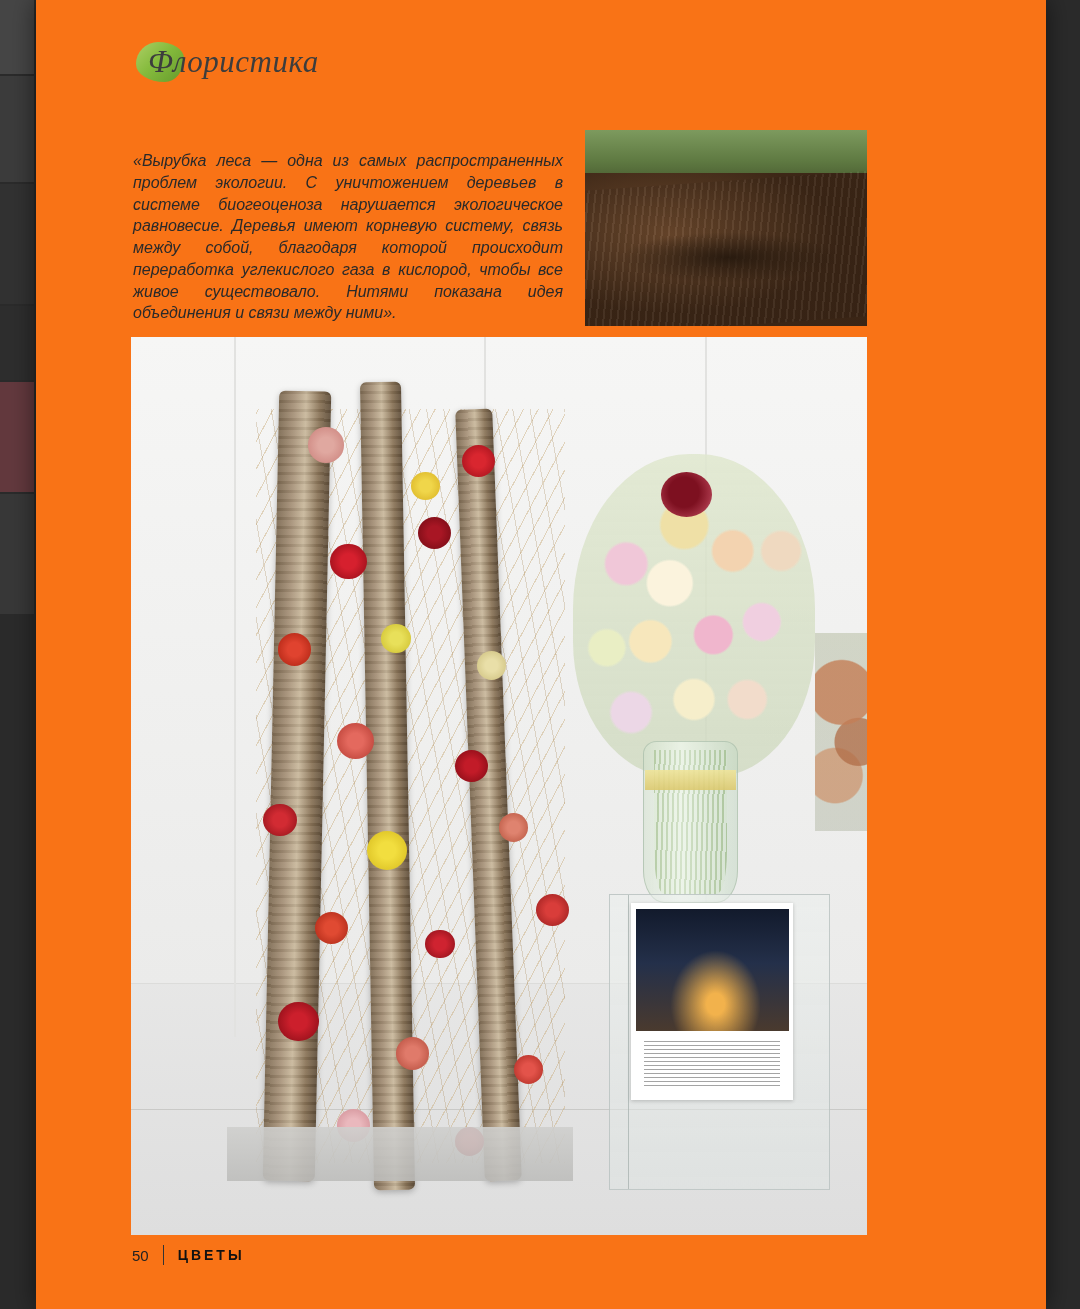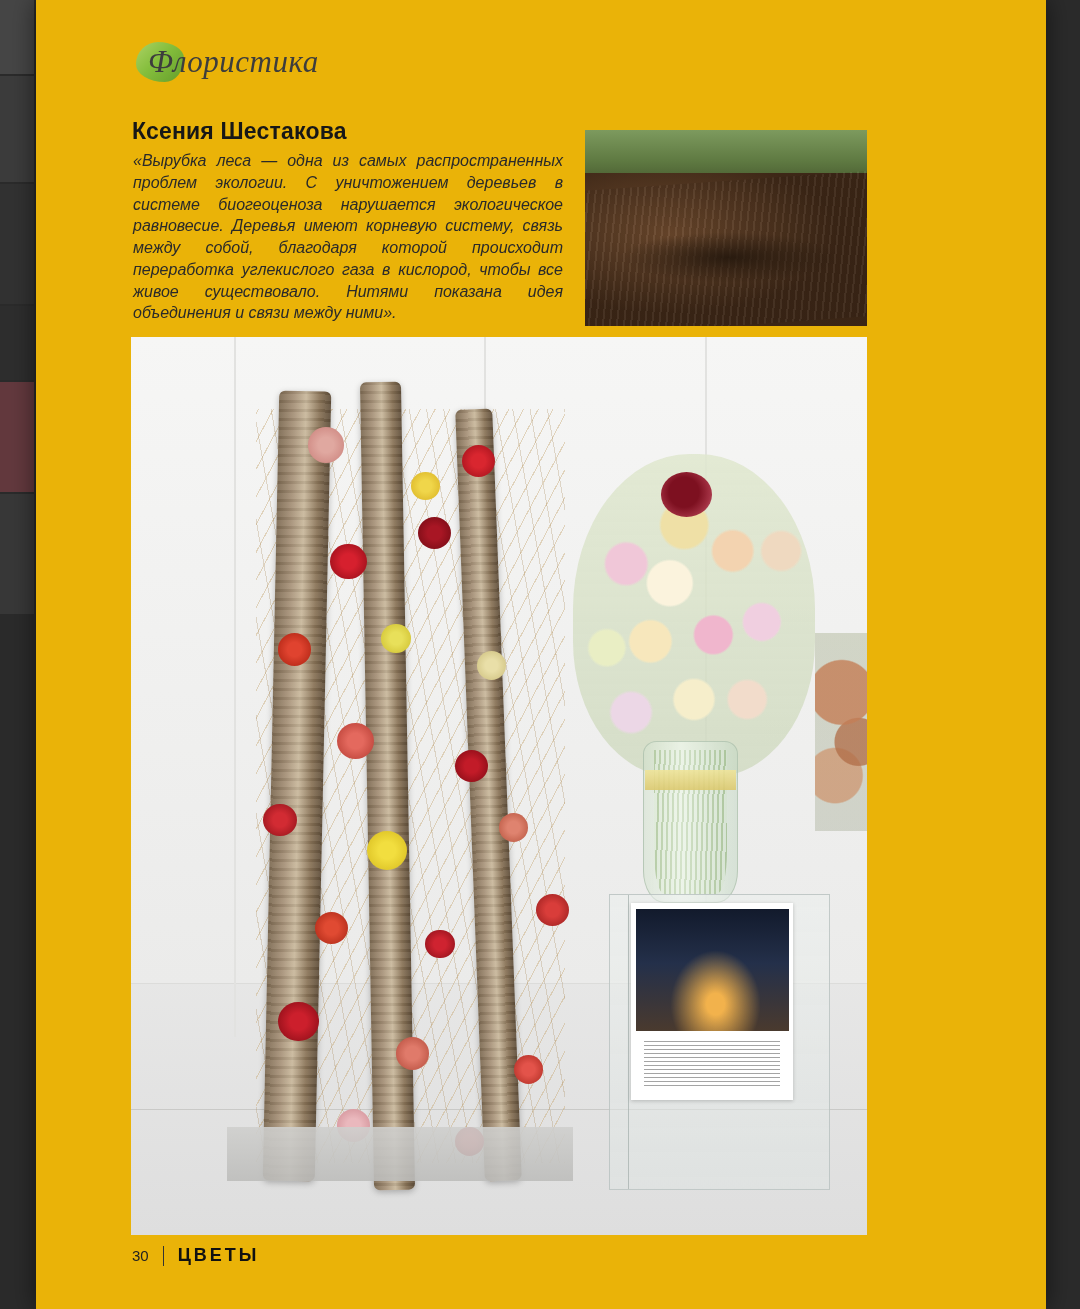--- a/index.html
+++ b/index.html
@@ -27,21 +27,21 @@
   .thumb.t3 { top: 184px;height: 120px; background: #343434; }
   .thumb.t4 { top: 306px;height: 74px;  background: #2f2f2f; }
   .thumb.t5 { top: 382px;height: 110px; background: #6d3c42; }
   .thumb.t6 { top: 494px;height: 120px; background: #3b3b3b; }
 
   
   .page {
     position: absolute;
     left: 36px; top: 0;
     width: 1010px; height: 1309px;
-    background: #eab308;
+    background: #f97316;
     box-shadow: 0 0 24px rgba(0,0,0,.55);
     overflow: hidden;
   }
 
   
   .logo {
     position: absolute; left: 96px; top: 40px;
     width: 210px; height: 48px;
   }
   .logo .blob {
@@ -286,21 +286,21 @@
     position: absolute; left: 96px; top: 1245px;
     display: flex; align-items: center; gap: 14px;
   }
   .footer .pnum {
     font-size: 15px; color: #222;
   }
   .footer .divider {
     width: 1px; height: 20px; background: #333;
   }
   .footer .section {
-    font-size: 18px; letter-spacing: 3px; font-weight: bold; color: #111;
+    font-size: 14px; letter-spacing: 3px; font-weight: bold; color: #111;
   }
 </style>
 </head>
 <body>
 
 <div class="backdrop">
   <div class="thumb t1"></div>
   <div class="thumb t2"></div>
   <div class="thumb t3"></div>
   <div class="thumb t4"></div>
@@ -308,21 +308,20 @@
   <div class="thumb t6"></div>
 </div>
 
 <div class="page">
 
   <div class="logo">
     <div class="blob"></div>
     <div class="word">Флористика</div>
   </div>
 
-  <div class="author">Ксения Шестакова</div>
 
   <div class="quote">«Вырубка леса — одна из самых распространенных проблем экологии. С уничтожением деревьев в системе биогеоценоза нарушается экологическое равновесие. Деревья имеют корневую систему, связь между собой, благодаря которой происходит переработка углекислого газа в кислород, чтобы все живое существовало. Нитями показана идея объединения и связи между ними».</div>
 
   <div class="photo-top">
     <div class="sky"></div>
     <div class="ground"></div>
     <div class="streaks"></div>
     <div class="scar"></div>
   </div>
 
@@ -382,18 +381,18 @@
     <div class="card">
       <div class="night"></div>
       <div class="caption-lines"></div>
     </div>
 
     <div class="dried"></div>
     <div class="base"></div>
   </div>
 
   <div class="footer">
-    <div class="pnum">30</div>
+    <div class="pnum">50</div>
     <div class="divider"></div>
     <div class="section">ЦВЕТЫ</div>
   </div>
 
 </div>
 
 </body></html>

